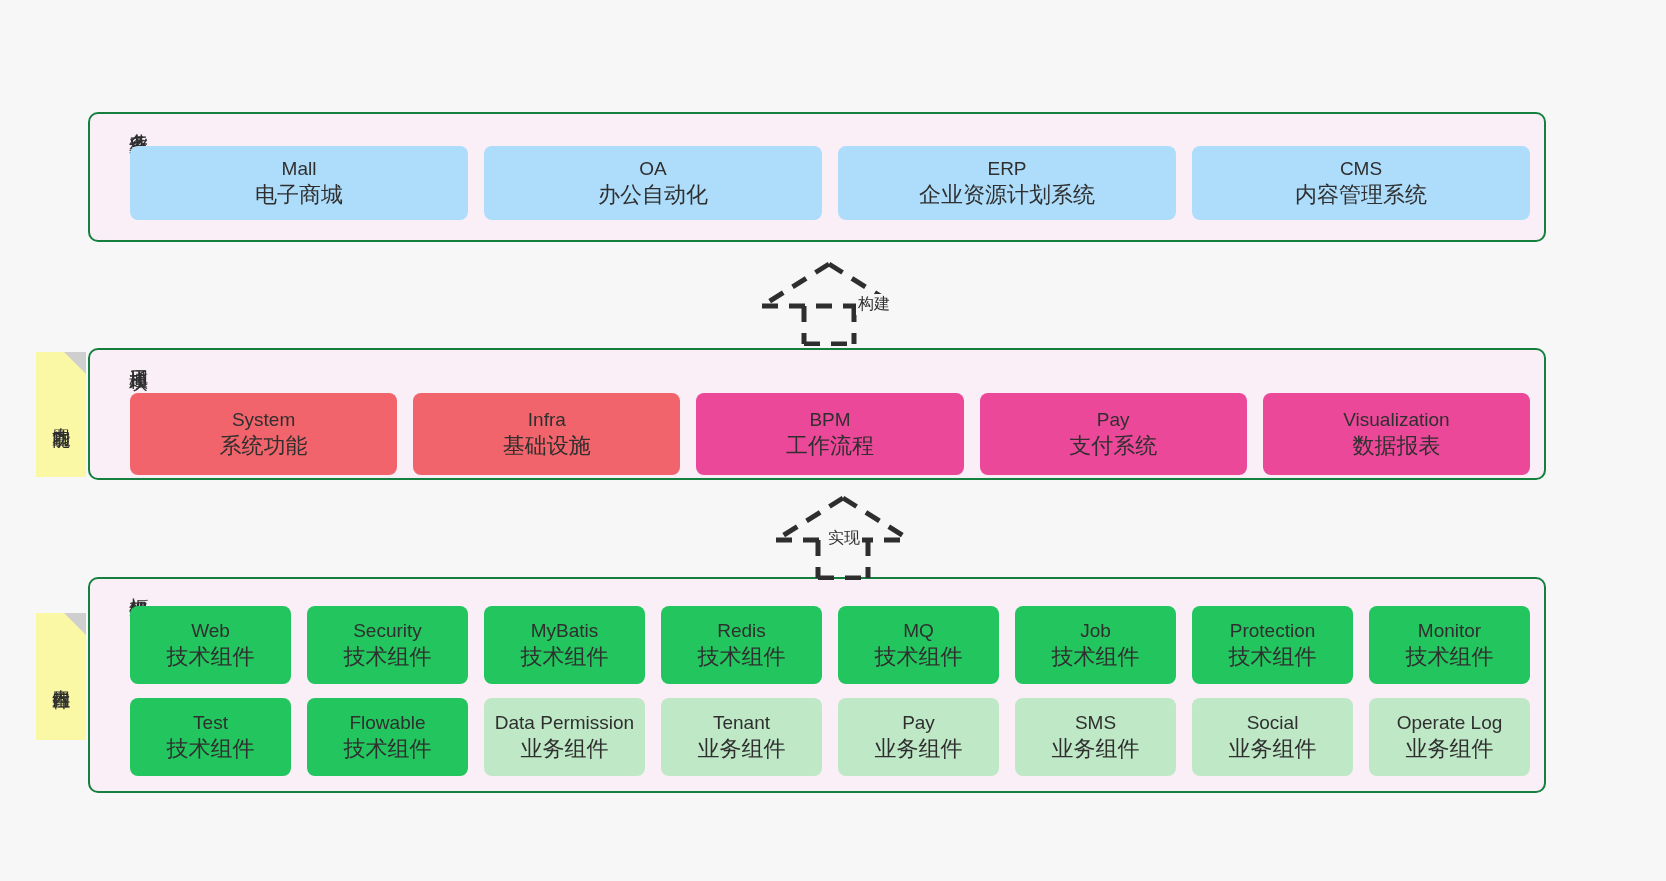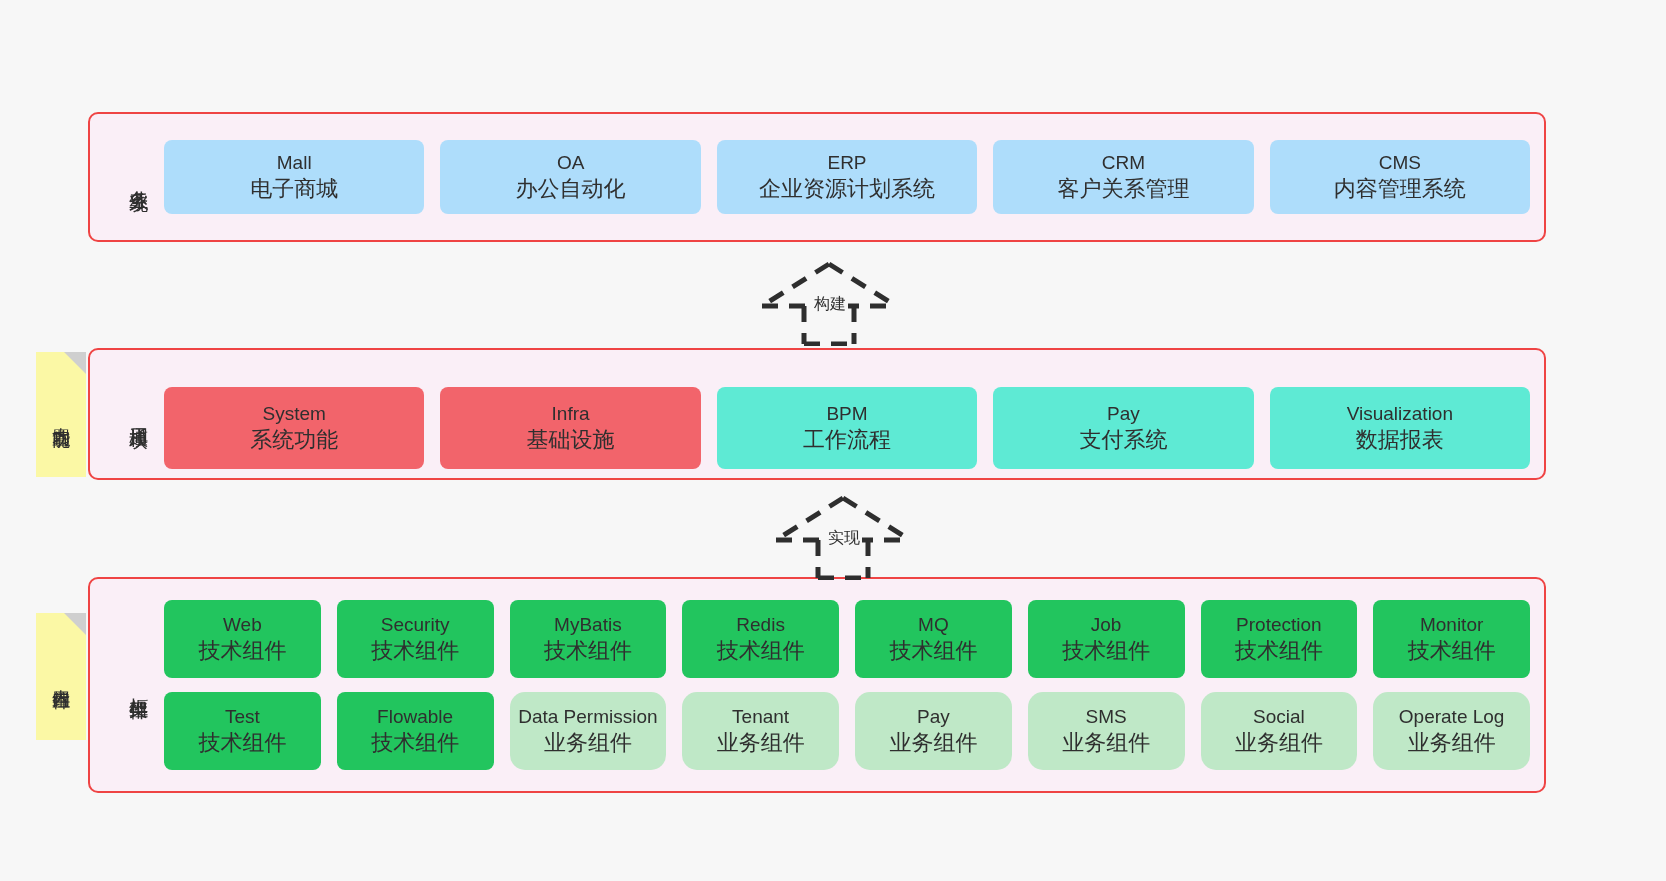--- a/index.html
+++ b/index.html
@@ -20,24 +20,24 @@
     left: 0; top: 0;
     width: 1666px;
     height: 881px;
   }
 
   
   .section {
     position: absolute;
     box-sizing: border-box;
     background: #faeff7;
-    border: 2px solid #ef4444;
+    border: 2px solid #15803d;
     border-radius: 10px;
     display: flex;
-    flex-direction: row;
+    flex-direction: column;
     align-items: stretch;
     padding-left: 32px;
   }
   .section-label {
     flex: 0 0 auto;
     width: 34px;
     display: flex;
     align-items: center;
     justify-content: center;
     font-size: 19px;
@@ -81,23 +81,23 @@
     line-height: 1.24;
     color: #2f2f2f;
   }
   .box .t-cn {
     font-size: 22px;
     line-height: 1.28;
     color: #2f2f2f;
   }
   .box.blue      { background: #aeddfb; }
   .box.red       { background: #f2646b; }
-  .box.pink      { background: #5eead4; }
+  .box.pink      { background: #ec4899; }
   .box.green     { background: #22c55e; }
-  .box.lightgreen{ background: #bfe8c7; border-radius: 15px; }
+  .box.lightgreen{ background: #bfe8c7; }
 
   
   #sec-business  .box { height: 74px; }
   #sec-modules   .box { height: 82px; margin-top: 28px; }
   #sec-framework .box { height: 78px; }
 
   
   .note {
     position: absolute;
     box-sizing: border-box;
@@ -155,41 +155,37 @@
         </div>
         <div class="box blue">
           <span class="t-en">OA</span>
           <span class="t-cn">办公自动化</span>
         </div>
         <div class="box blue">
           <span class="t-en">ERP</span>
           <span class="t-cn">企业资源计划系统</span>
         </div>
         <div class="box blue">
-          <span class="t-en">CRM</span>
-          <span class="t-cn">客户关系管理</span>
-        </div>
-        <div class="box blue">
           <span class="t-en">CMS</span>
           <span class="t-cn">内容管理系统</span>
         </div>
 
       </div>
     </div>
   </div>
 
   <svg class="arrow" style="left:756px; top:258px; width:146px; height:88px;" width="146" height="88" viewBox="0 0 146 88">
     <path d="M 73 6 L 140 48" fill="none" stroke="#2e2e2e" stroke-width="5" stroke-dasharray="16,11" stroke-linecap="butt"></path>
     <path d="M 73 6 L 6 48" fill="none" stroke="#2e2e2e" stroke-width="5" stroke-dasharray="16,11" stroke-linecap="butt"></path>
     <path d="M 6 48 L 140 48" fill="none" stroke="#2e2e2e" stroke-width="5" stroke-dasharray="16,11" stroke-linecap="butt"></path>
     <path d="M 48 48 L 48 86" fill="none" stroke="#2e2e2e" stroke-width="5" stroke-dasharray="16,11" stroke-linecap="butt"></path>
     <path d="M 98 48 L 98 86" fill="none" stroke="#2e2e2e" stroke-width="5" stroke-dasharray="16,11" stroke-linecap="butt"></path>
     <path d="M 48 86 L 98 86" fill="none" stroke="#2e2e2e" stroke-width="5" stroke-dasharray="16,11" stroke-linecap="butt"></path>
   </svg>
-  <div class="arrow-label" style="left:812px; top:294px;">构建</div>
+  <div class="arrow-label" style="left:856px; top:294px;">构建</div>
 
   <div class="note" style="left:36px; top:352px; width:50px; height:125px;">
     <span class="fold"></span>
     <span>内置功能</span>
   </div>
 
   <div class="section" id="sec-modules" style="left:88px; top:348px; width:1458px; height:132px;">
     <div class="section-label">通用模块</div>
     <div class="section-body">
       <div class="row">

